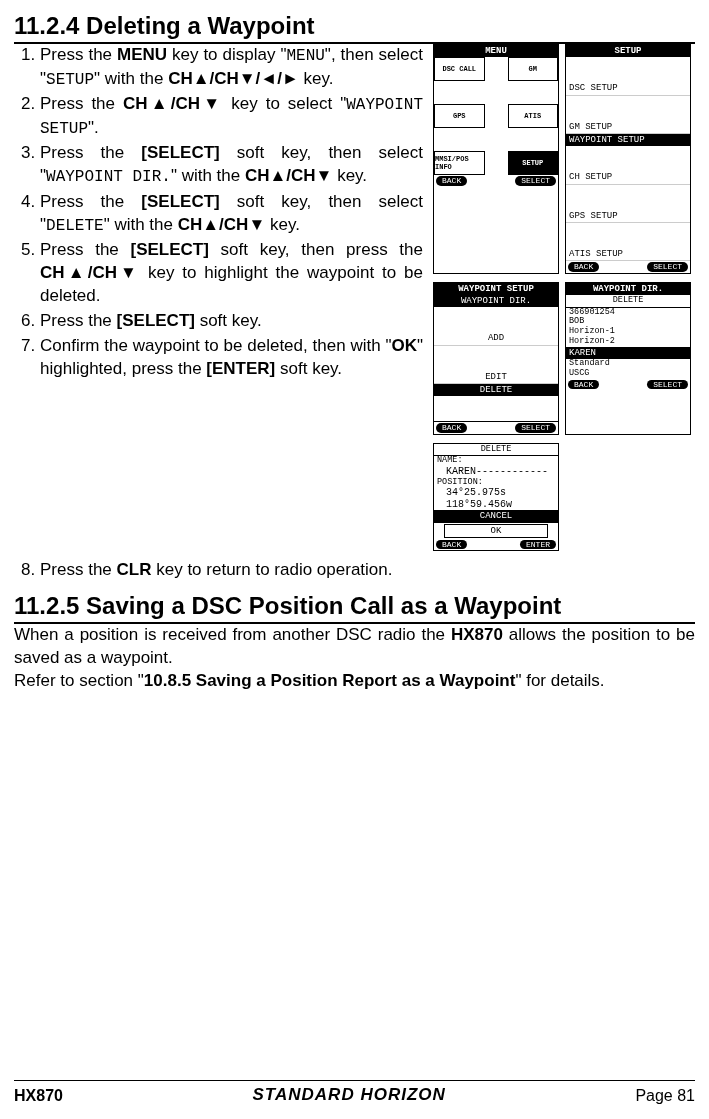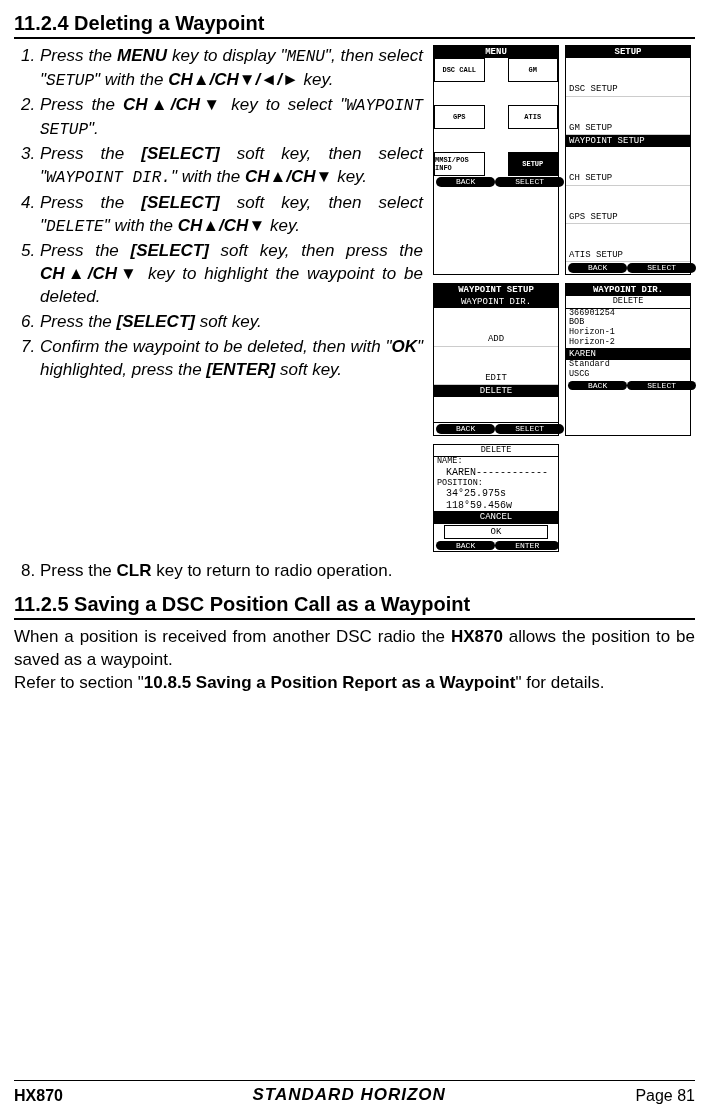--- a/index.html
+++ b/index.html
@@ -5,35 +5,33 @@
     * { margin: 0; padding: 0; box-sizing: border-box; }
     body {
       width: 709px;
       height: 1119px;
       background: #fff;
       font-family: Arial, Helvetica, sans-serif;
       padding: 12px 14px;
       position: relative;
     }
     .section-title {
-      font-size: 20px;
+      font-size: 24px;
       font-weight: bold;
       border-bottom: 2px solid #000;
       padding-bottom: 2px;
-      margin-bottom: 6px;
     }
     .content-wrap {
       display: flex;
       gap: 10px;
     }
     .text-col {
       flex: 1;
       font-size: 17px;
       line-height: 1.35;
-      font-style: italic;
     }
     ol.steps {
       padding-left: 26px;
     }
     ol.steps li {
       margin-bottom: 2px;
       text-align: justify;
     }
     .b { font-weight: bold; }
     .mono { font-family: "Courier New", monospace; font-size: 16px; }
@@ -87,21 +85,21 @@
     }
     .screen .soft {
       display: flex;
       justify-content: space-between;
       padding: 1px 2px;
       font-size: 8px;
     }
     .screen .soft span {
       background: #000;
       color: #fff;
-      padding: 0 20px;
+      padding: 0 6px;
       border-radius: 6px;
     }
     .screen .center { text-align: center; }
     .screen .indent { padding-left: 12px; font-size: 10px; }
 
     .gridmenu {
       display: grid;
       grid-template-columns: 1fr 1fr;
       grid-template-rows: repeat(3, 24px);
       gap: 23px;

